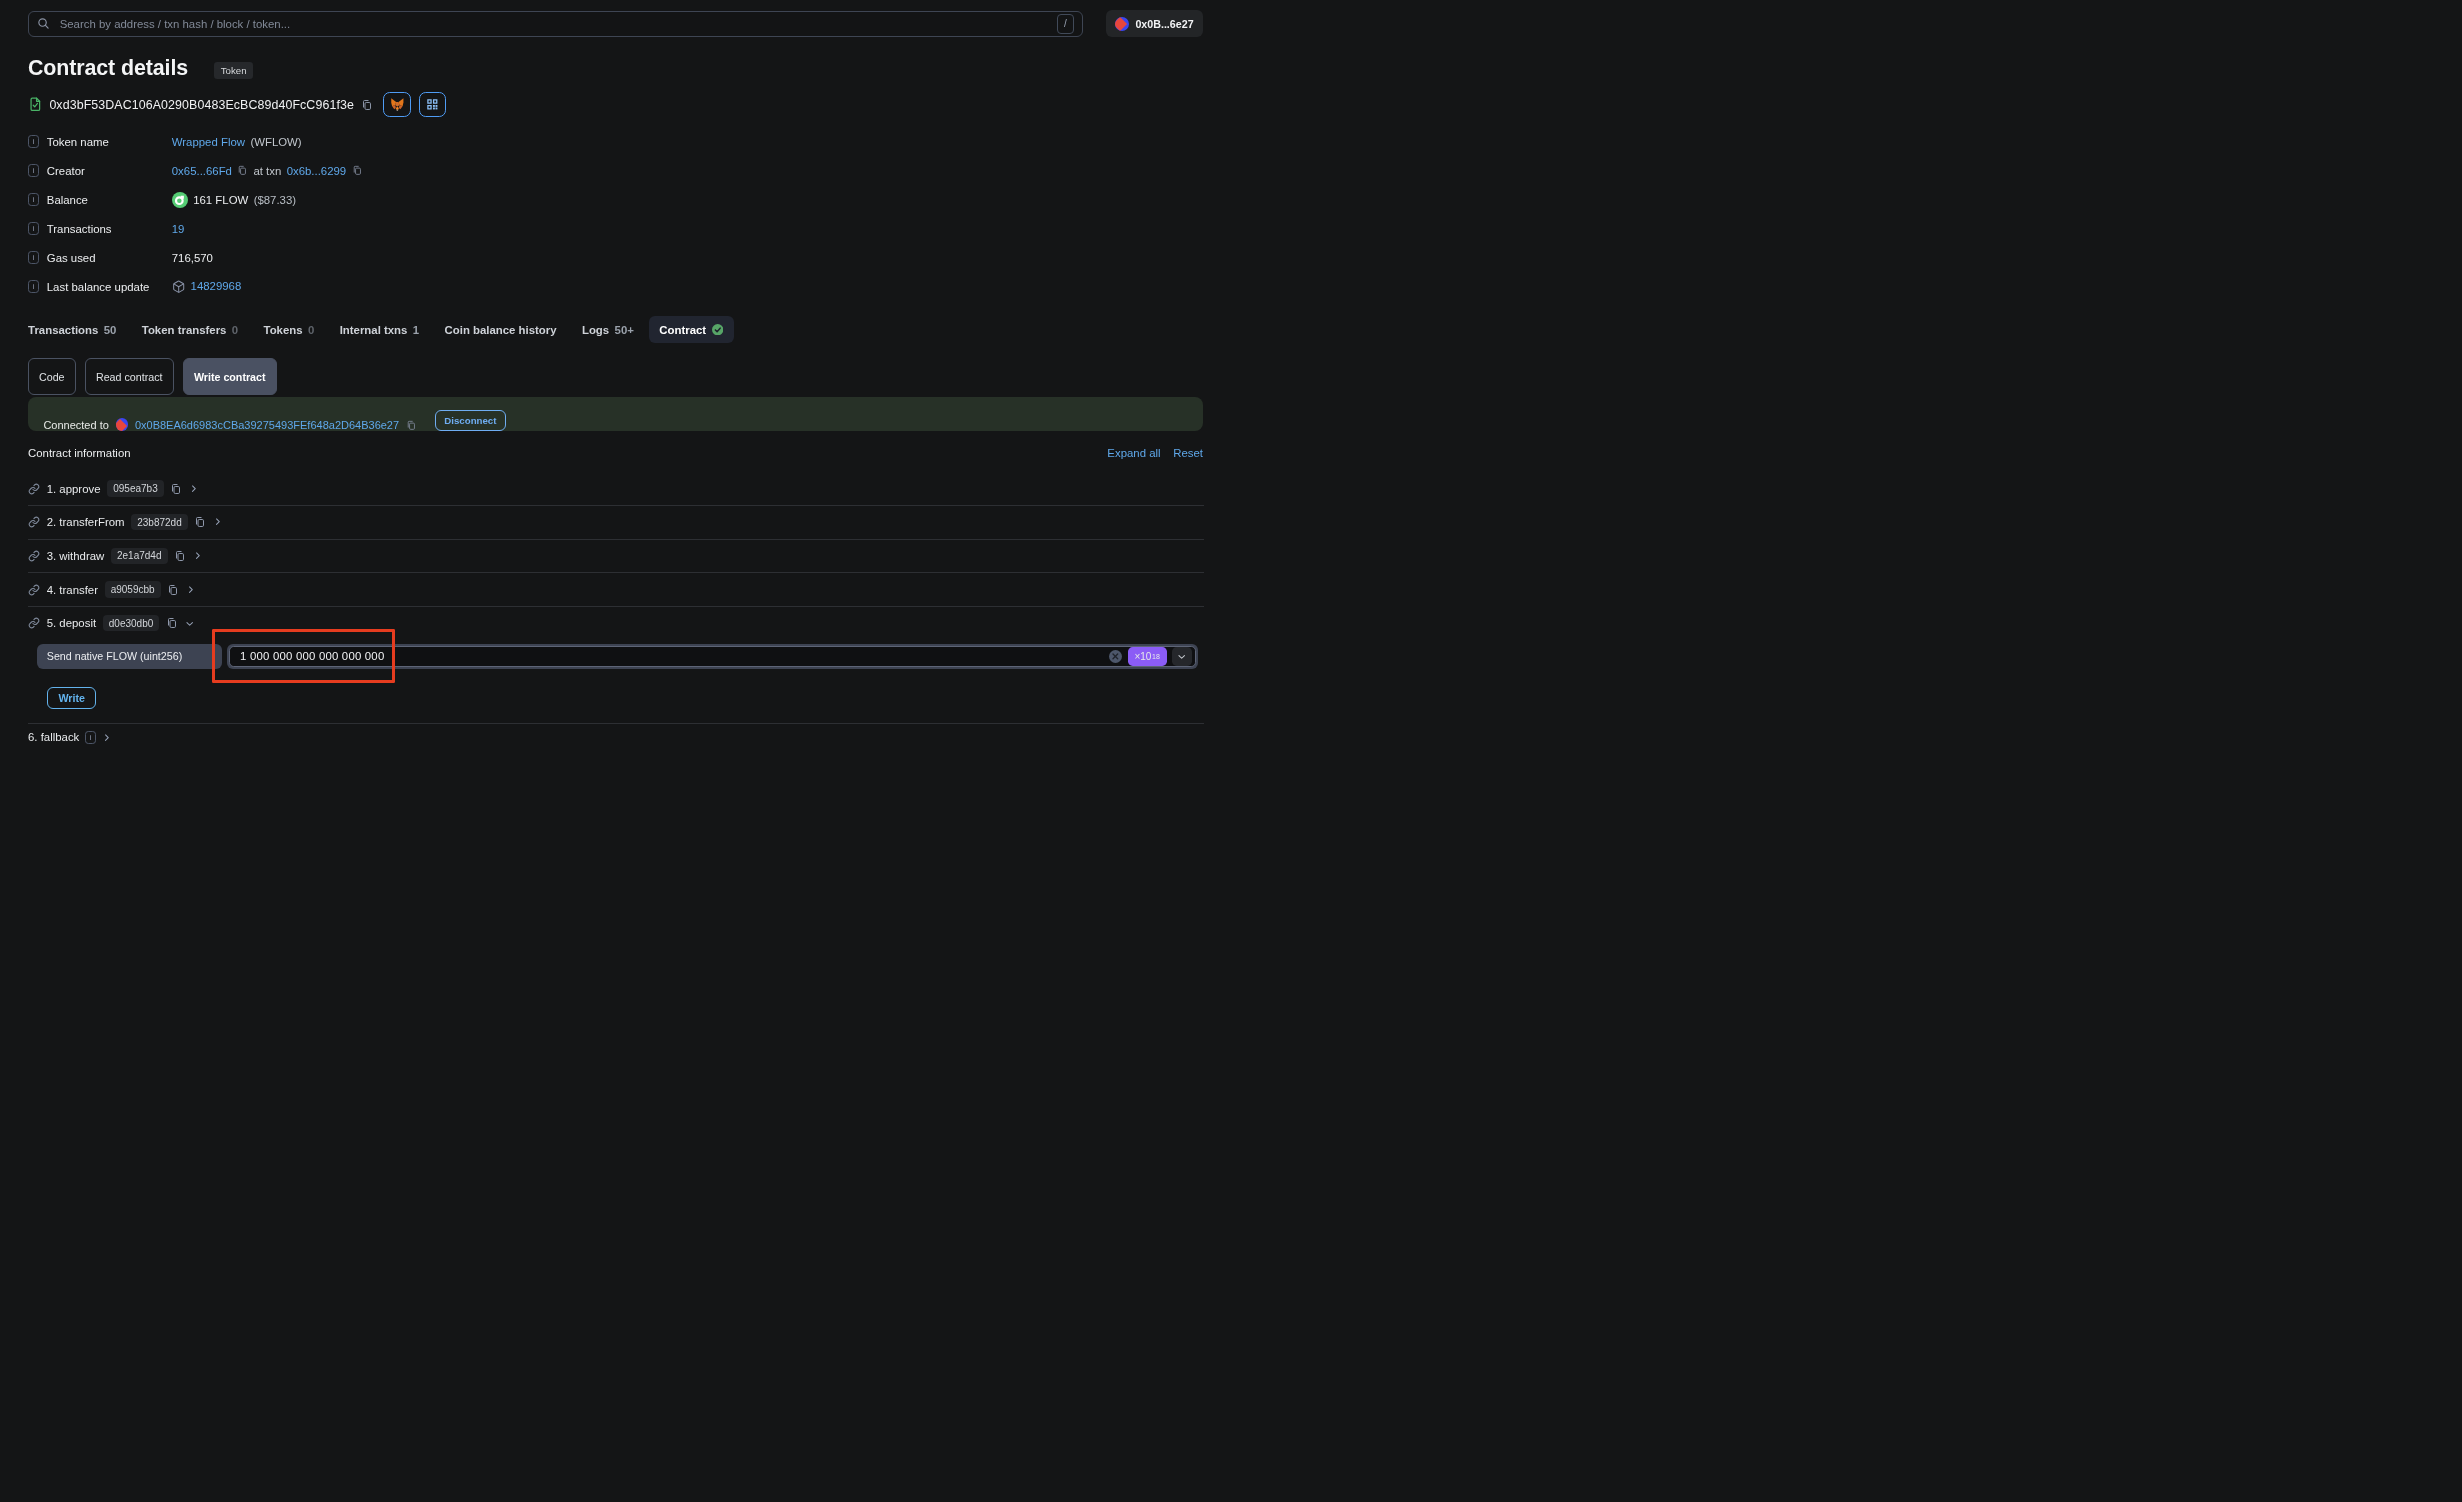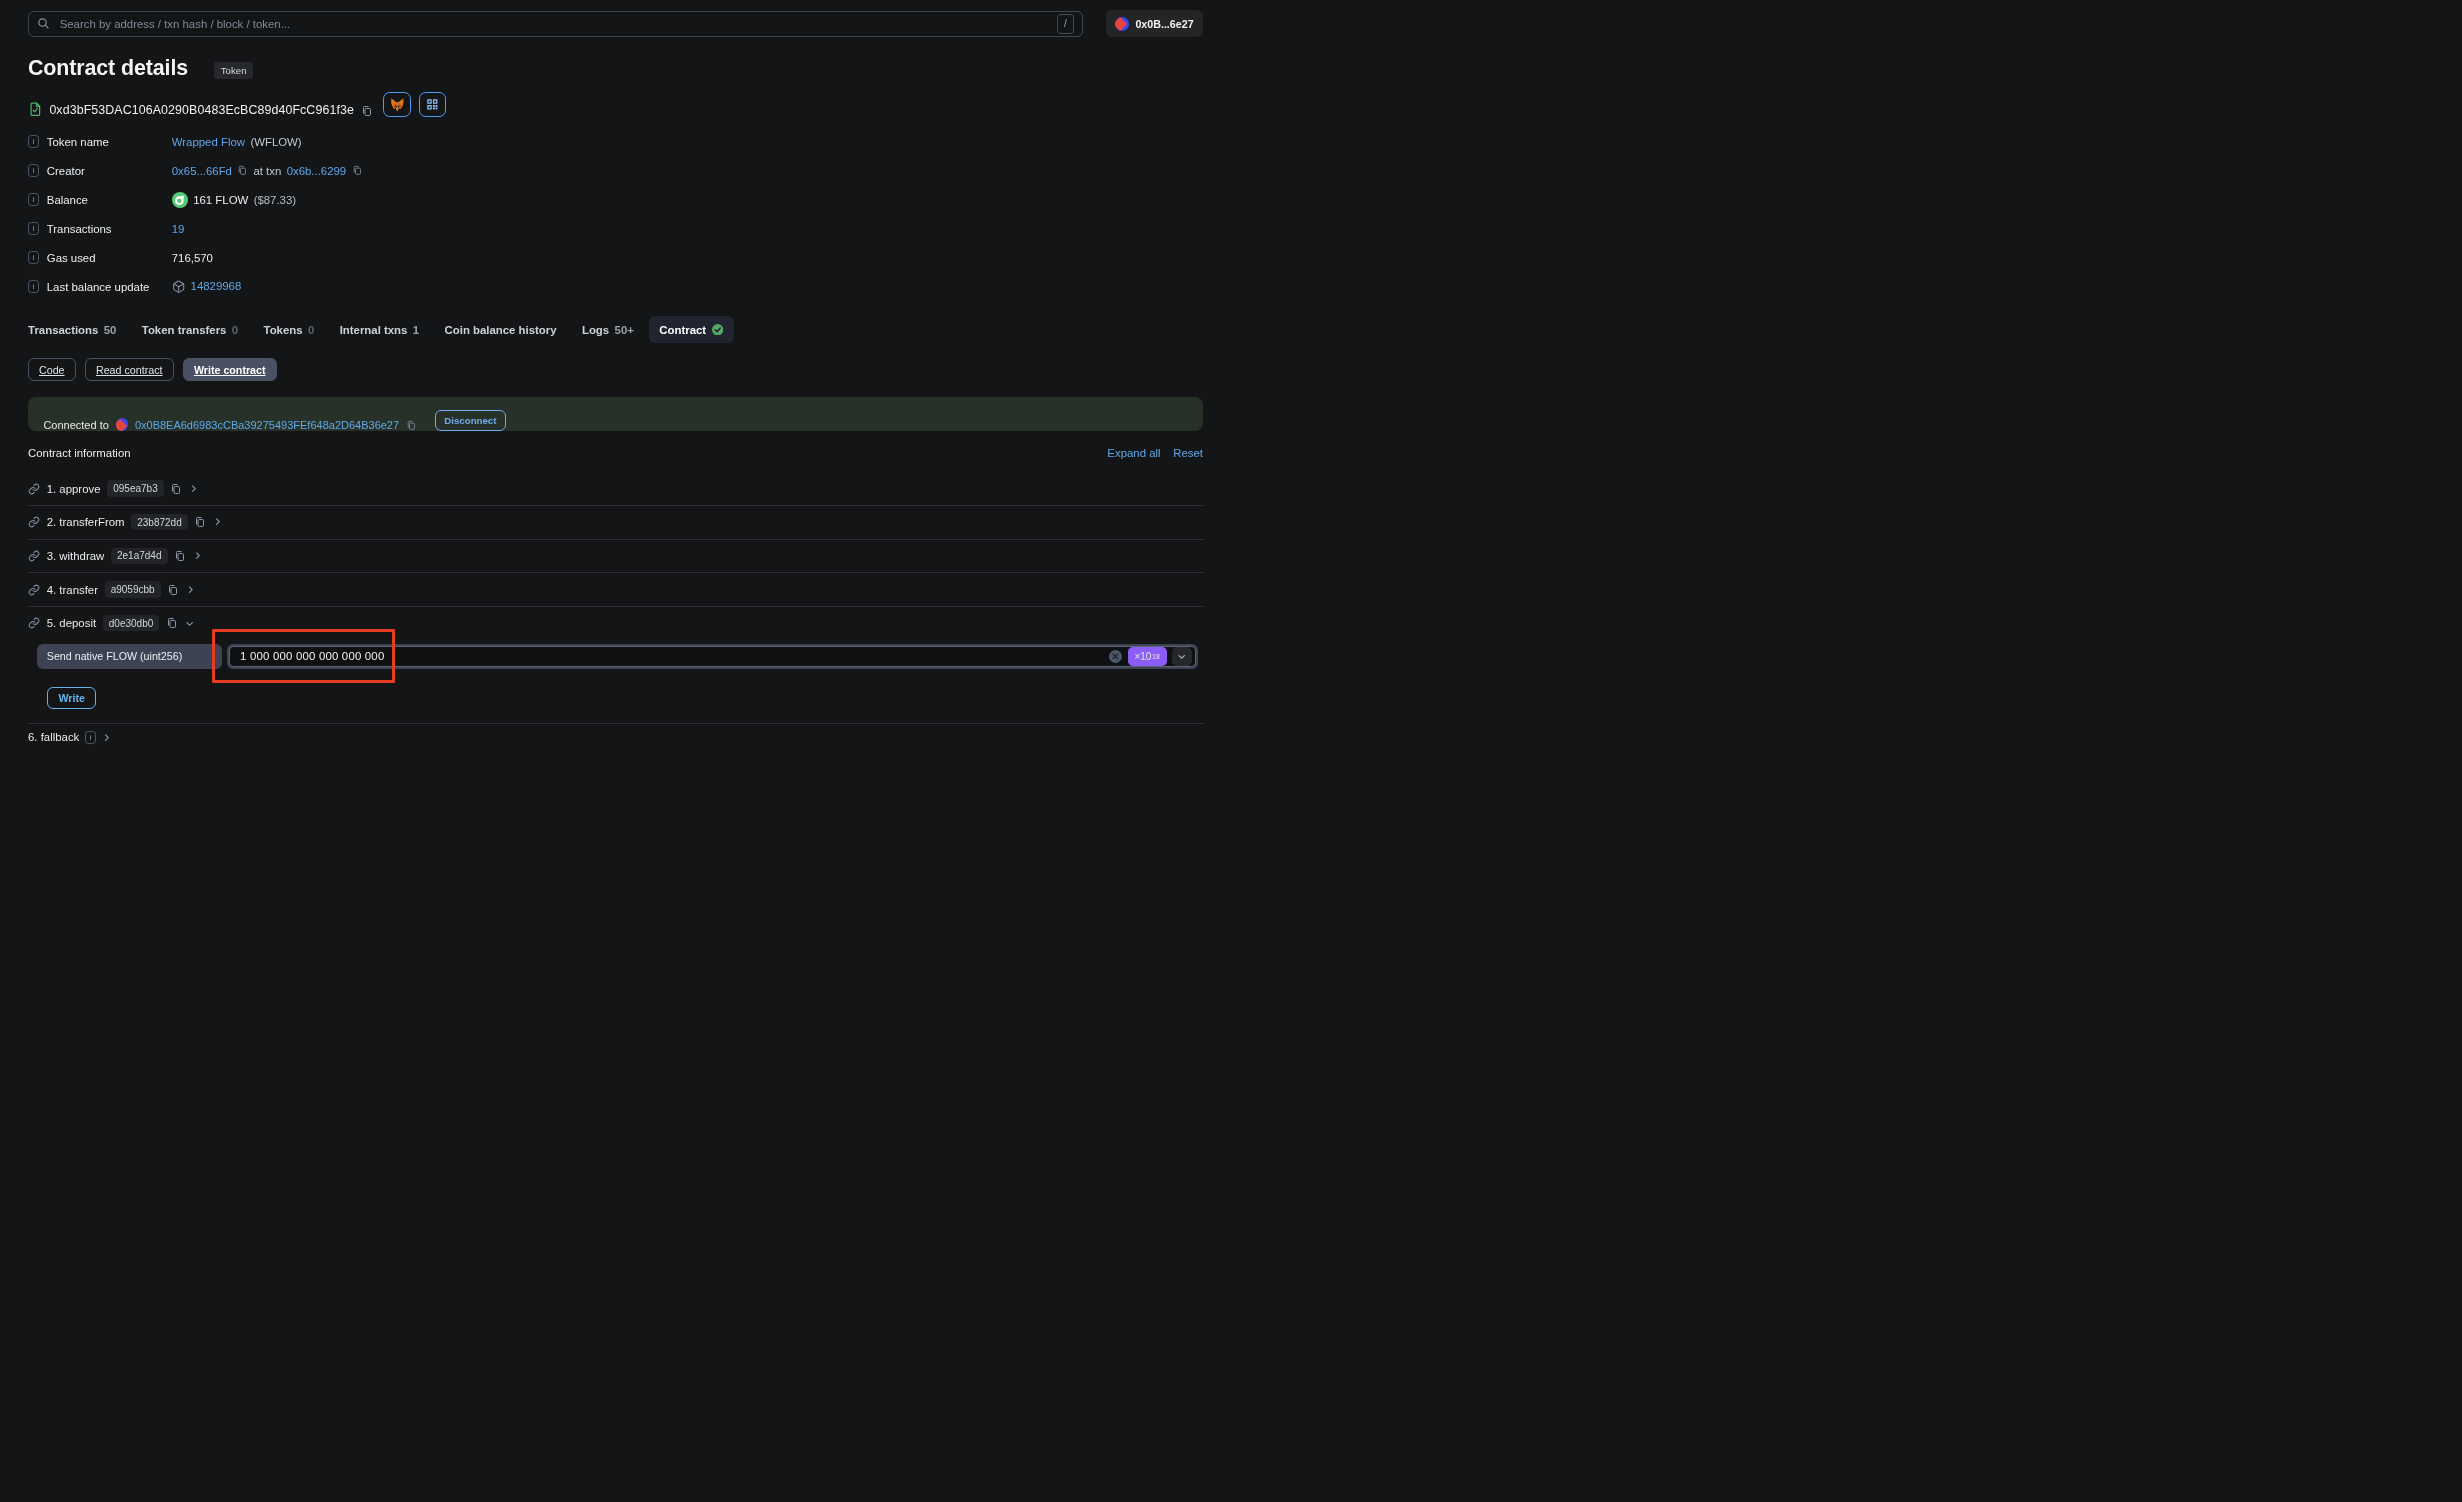--- a/index.html
+++ b/index.html
@@ -19,21 +19,21 @@
           align-items:center;gap:6px;padding:0 9.4px;cursor:pointer;}
   .wallet .wlabel{font-size:10.7px;font-weight:700;color:#f2f3f5;}
   .avatar{width:14px;height:14px;border-radius:50%;background:#3b45f0;position:relative;overflow:hidden;flex:0 0 auto;}
   .avatar::after{content:"";position:absolute;width:10px;height:10px;background:#e8463d;
           left:-0.7px;top:2.7px;transform:rotate(45deg);}
   
   .title-row{top:56px;left:28px;display:flex;align-items:center;gap:26px;}
   h1{margin:0;font-size:21.4px;font-weight:600;color:#f4f5f6;letter-spacing:-0.1px;}
   .badge{background:#26282b;border-radius:3.3px;padding:2.7px 6.7px;font-size:9.7px;color:#d6d9dc;margin-top:4px;}
   
-  .addr-row{top:92px;left:28px;display:flex;align-items:flex-end;gap:6.7px;}
+  .addr-row{top:92px;left:28px;display:flex;align-items:center;gap:6.7px;}
   .addr{font-size:12.4px;font-weight:500;color:#f0f1f3;letter-spacing:0.1px;}
   .iconbtn{width:25.4px;height:23px;border:1.3px solid #4f9cf5;border-radius:6.7px;background:#141516;
            display:flex;align-items:center;justify-content:center;margin-left:4px;cursor:pointer;}
   .copy{cursor:pointer;display:flex;}
   
   .info-grid{top:127px;left:28px;right:28px;}
   .irow{height:29px;display:flex;align-items:center;}
   .iicon{width:11.4px;display:flex;justify-content:center;}
   .infosq{box-sizing:border-box;width:10.7px;height:12.7px;border:1px solid #4d5668;border-radius:3.3px;
           color:#98a2b6;font-size:7.4px;display:flex;align-items:center;justify-content:center;cursor:pointer;}
@@ -45,23 +45,23 @@
   .coin{width:16px;height:16px;border-radius:50%;background:#55cc74;position:relative;flex:0 0 auto;}
   
   .tabs{top:316px;left:17.4px;display:flex;gap:4px;}
   .tab{height:27px;padding:0 10.7px;border-radius:6px;display:flex;align-items:center;gap:5.4px;
        font-size:11.4px;font-weight:600;color:#ced2d8;cursor:pointer;}
   .tab .cnt{color:#9aa1ab;}
   .tab .cnt.zero{color:#5f646b;}
   .tab.active{background:#212530;color:#ffffff;}
   
   .subtabs{top:358px;left:28px;display:flex;gap:9.4px;}
-  .sbtn{box-sizing:border-box;height:23px;padding:2px 10px;border:1px solid #4a5262;border-radius:6px;
+  .sbtn{box-sizing:border-box;height:37px;padding:2px 10px;border:1px solid #4a5262;border-radius:6px;
         background:transparent;color:#dfe2e5;font-size:10.7px;font-weight:500;display:flex;
-        align-items:center;cursor:pointer;font-family:inherit;text-decoration:underline;}
+        align-items:center;cursor:pointer;font-family:inherit;}
   .sbtn.active{background:#4a5162;border-color:#4a5162;color:#fff;font-weight:600;}
   
   .banner{top:397px;left:28px;right:28px;height:34px;background:#273127;border-radius:8px;
           display:flex;align-items:flex-end;gap:6.7px;padding:0 15.4px;box-sizing:border-box;}
   .banner .btext{font-size:11px;color:#e8ebe8;}
   .banner a.link{font-size:11px;font-weight:500;}
   .disconnect{margin-left:11.4px;box-sizing:border-box;height:21px;padding:0 8.7px;border:1.3px solid #6fadf2;
           border-radius:6px;background:transparent;color:#6fadf2;font-size:9.7px;font-weight:600;
           display:flex;align-items:center;cursor:pointer;font-family:inherit;}
   

